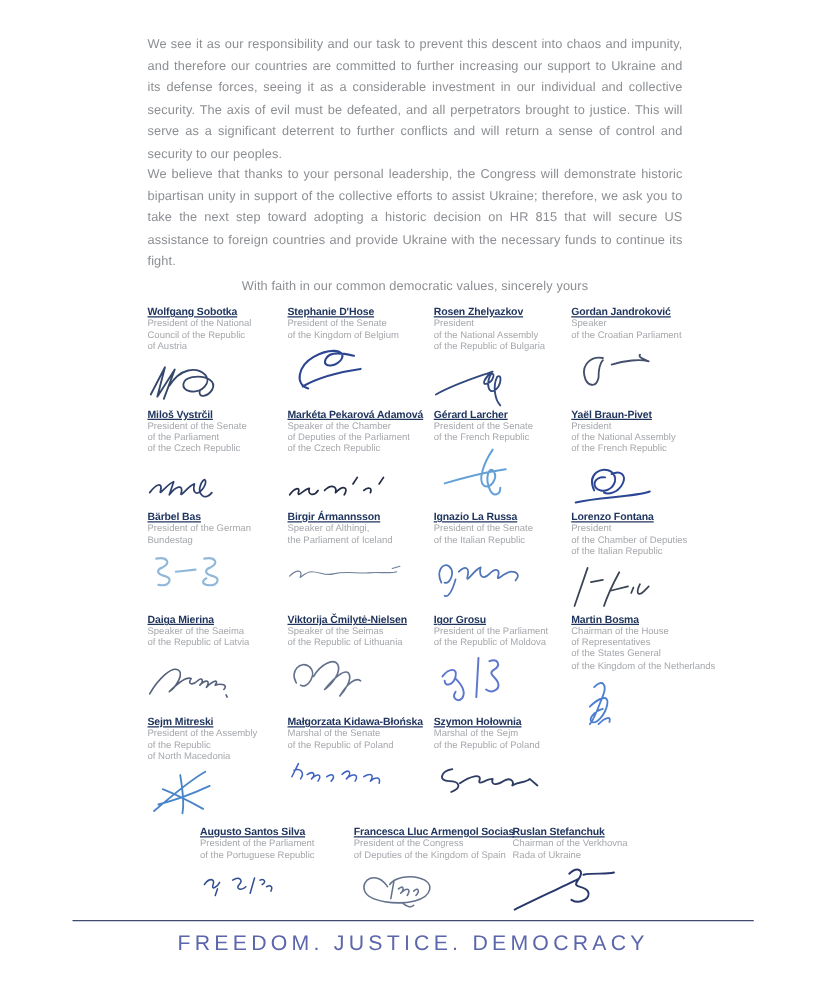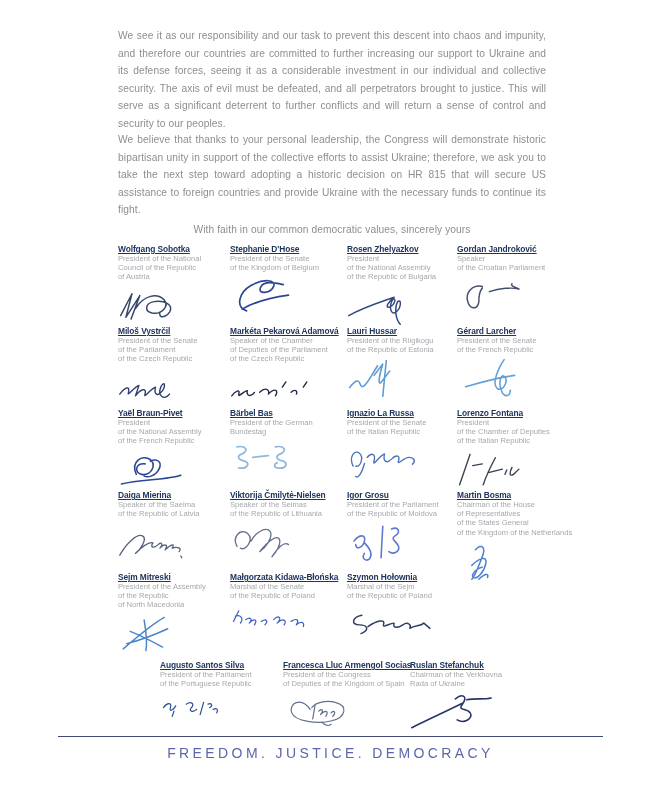--- a/index.html
+++ b/index.html
@@ -35,21 +35,21 @@
     font-size:7.6px;color:#a5a8ac;line-height:9.2px;white-space:nowrap;
   }
   .sig{display:block;margin-top:3px;width:96px;height:42px;overflow:visible;}
   .sig path{fill:none;stroke-linecap:round;stroke-linejoin:round;}
   .rule{
     position:absolute;left:58px;top:736px;width:545px;height:0;
     border-top:1.4px solid #3f4a6e;
   }
   .motto{
     position:absolute;left:0;top:745px;width:661px;text-align:center;
-    font-size:14px;letter-spacing:3.4px;color:#5b66ab;font-weight:400;
+    font-size:17px;letter-spacing:3.4px;color:#5b66ab;font-weight:400;
   }
 </style>
 </head>
 <body>
 
 <div class="page">
 
   <p class="para" id="para1">We see it as our responsibility and our task to prevent this descent into chaos and impunity, and therefore our countries are committed to further increasing our support to Ukraine and its defense forces, seeing it as a considerable investment in our individual and collective security. The axis of evil must be defeated, and all perpetrators brought to justice. This will serve as a significant deterrent to further conflicts and will return a sense of control and security to our peoples.</p>
 
   <p class="para" id="para2">We believe that thanks to your personal leadership, the Congress will demonstrate historic bipartisan unity in support of the collective efforts to assist Ukraine; therefore, we ask you to take the next step toward adopting a historic decision on HR 815 that will secure US assistance to foreign countries and provide Ukraine with the necessary funds to continue its fight.</p>
@@ -103,28 +103,20 @@
       <div class="signer">
         <div class="signer-name">Markéta Pekarová Adamová</div>
         <div class="signer-title">Speaker of the Chamber</div>
         <div class="signer-title">of Deputies of the Parliament</div>
         <div class="signer-title">of the Czech Republic</div>
         <svg class="sig" viewBox="0 0 110 46">
           <path d="M2 32 C6 26 12 24 10 30 C9 35 16 26 20 26 C18 32 24 34 28 28 M34 28 C40 22 46 24 44 30 C52 22 56 26 52 32 M60 22 L64 16 M70 28 C74 24 78 26 76 30 M84 22 L88 16" stroke="#232c46" stroke-width="1.6"></path>
         </svg>
       </div>
       <div class="signer">
-        <div class="signer-name">Lauri Hussar</div>
-        <div class="signer-title">President of the Riigikogu</div>
-        <div class="signer-title">of the Republic of Estonia</div>
-        <svg class="sig" viewBox="0 0 110 46">
-          <path d="M3 34 C9 26 13 24 15 30 C17 36 21 32 27 22 L35 9 M31 20 L41 7 C37 20 35 32 39 28 L49 15 M45 3 L41 44" stroke="#5f9bd4" stroke-width="1.8"></path>
-        </svg>
-      </div>
-      <div class="signer">
         <div class="signer-name">Gérard Larcher</div>
         <div class="signer-title">President of the Senate</div>
         <div class="signer-title">of the French Republic</div>
         <svg class="sig" viewBox="0 0 110 46">
           <path d="M10 33 C30 27 52 22 66 20 M54 2 C46 14 40 30 46 35 C52 39 59 28 55 22 C51 16 46 28 52 40 C55 45 61 44 61 37" stroke="#63a0d8" stroke-width="1.8"></path>
         </svg>
       </div>
       <div class="signer">
         <div class="signer-name">Yaël Braun-Pivet</div>
         <div class="signer-title">President</div>
@@ -133,20 +125,28 @@
         <svg class="sig" viewBox="0 0 110 46">
           <path d="M21 28 C14 13 28 5 37 11 C45 18 37 30 27 28 C18 26 20 15 31 16 M37 13 C45 9 51 14 47 22 C43 30 34 32 30 30 M4 39 C26 34 58 34 72 29" stroke="#2b4694" stroke-width="1.8"></path>
         </svg>
       </div>
       <div class="signer">
         <div class="signer-name">Bärbel Bas</div>
         <div class="signer-title">President of the German</div>
         <div class="signer-title">Bundestag</div>
         <svg class="sig" viewBox="0 0 110 46">
           <path d="M8 8 C18 6 22 12 14 16 C8 18 8 22 16 24 C24 26 20 34 10 32 M26 20 L44 18 M52 8 C62 6 66 12 58 16 C52 18 52 22 60 24 C68 26 64 34 54 32 C50 31 50 28 54 26" stroke="#8fb8da" stroke-width="2"></path>
+        </svg>
+      </div>
+      <div class="signer">
+        <div class="signer-name">Birgir Ármannsson</div>
+        <div class="signer-title">Speaker of Althingi,</div>
+        <div class="signer-title">the Parliament of Iceland</div>
+        <svg class="sig" viewBox="0 0 110 46">
+          <path d="M2 24 C8 18 14 18 12 24 C10 28 16 20 22 20 C30 20 34 24 42 22 C54 19 64 22 74 21 C84 20 94 22 100 20 M96 17 L103 15" stroke="#6e7f98" stroke-width="1.1"></path>
         </svg>
       </div>
       <div class="signer">
         <div class="signer-name">Ignazio La Russa</div>
         <div class="signer-title">President of the Senate</div>
         <div class="signer-title">of the Italian Republic</div>
         <svg class="sig" viewBox="0 0 110 46">
           <path d="M7 30 C2 20 8 11 14 15 C20 20 15 32 10 30 M20 27 C17 38 13 44 10 42 M23 20 C29 14 33 16 31 24 C29 32 37 18 43 16 C41 24 45 28 51 22 C57 16 61 18 59 24 C57 30 65 20 71 20 C77 20 79 24 75 28" stroke="#4f74b8" stroke-width="1.6"></path>
         </svg>
       </div>

